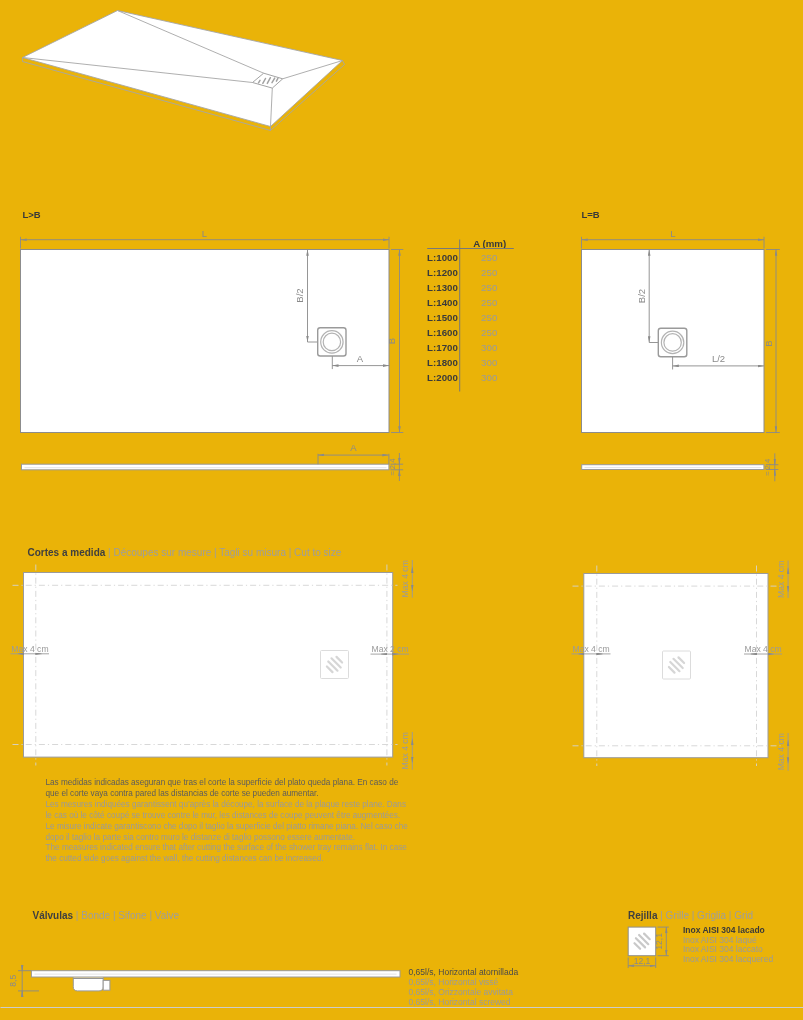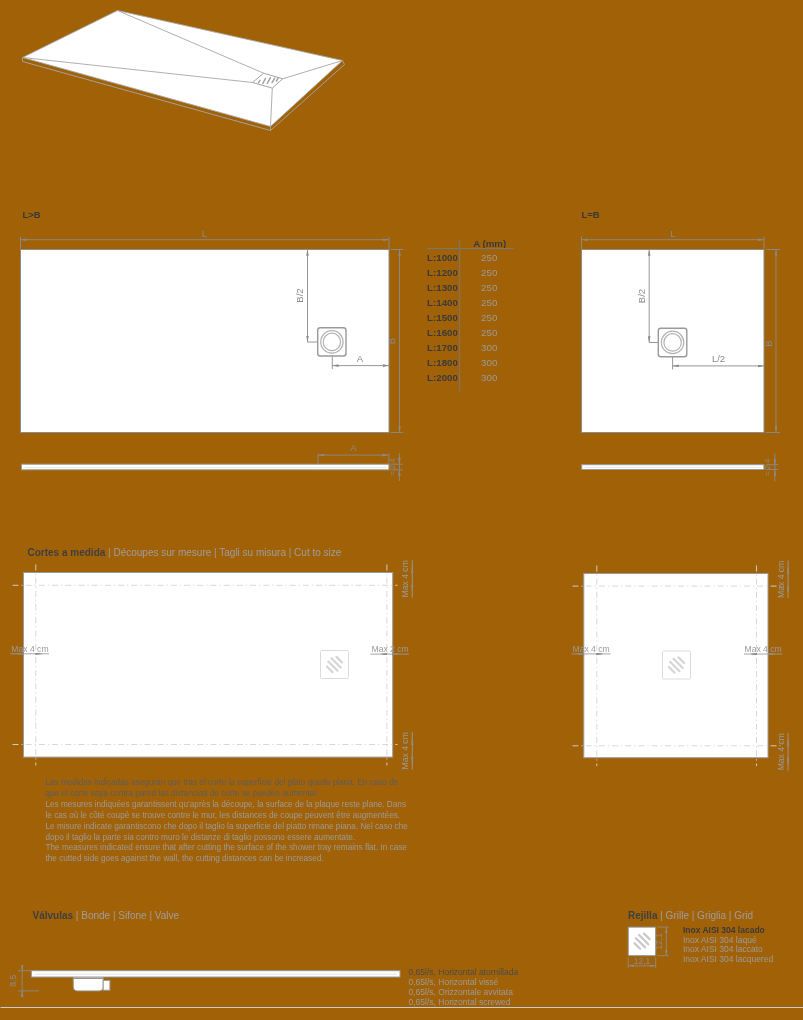--- a/index.html
+++ b/index.html
@@ -1,16 +1,16 @@
 <!DOCTYPE html>
 <html><head>
 <meta charset="utf-8">
 <style>
 html,body{margin:0;padding:0;background:#fff;}
-.page{position:relative;width:803px;height:1020px;background:#a16207;overflow:hidden;}
+.page{position:relative;width:803px;height:1020px;background:#eab308;overflow:hidden;}
 svg{position:absolute;left:0;top:0;}
 text{font-family:"Liberation Sans",sans-serif;}
 </style>
 </head>
 <body>
 <div class="page">
 <svg width="803" height="1020" viewBox="0 0 803 1020" font-family="Liberation Sans, sans-serif">
 <defs>
 <marker id="ar" orient="auto-start-reverse" markerUnits="userSpaceOnUse" markerWidth="7" markerHeight="3" refX="6.2" refY="1.3">
 <path d="M0,0 L6.2,1.3 L0,2.6 Z" fill="#8a8a8a"></path>

